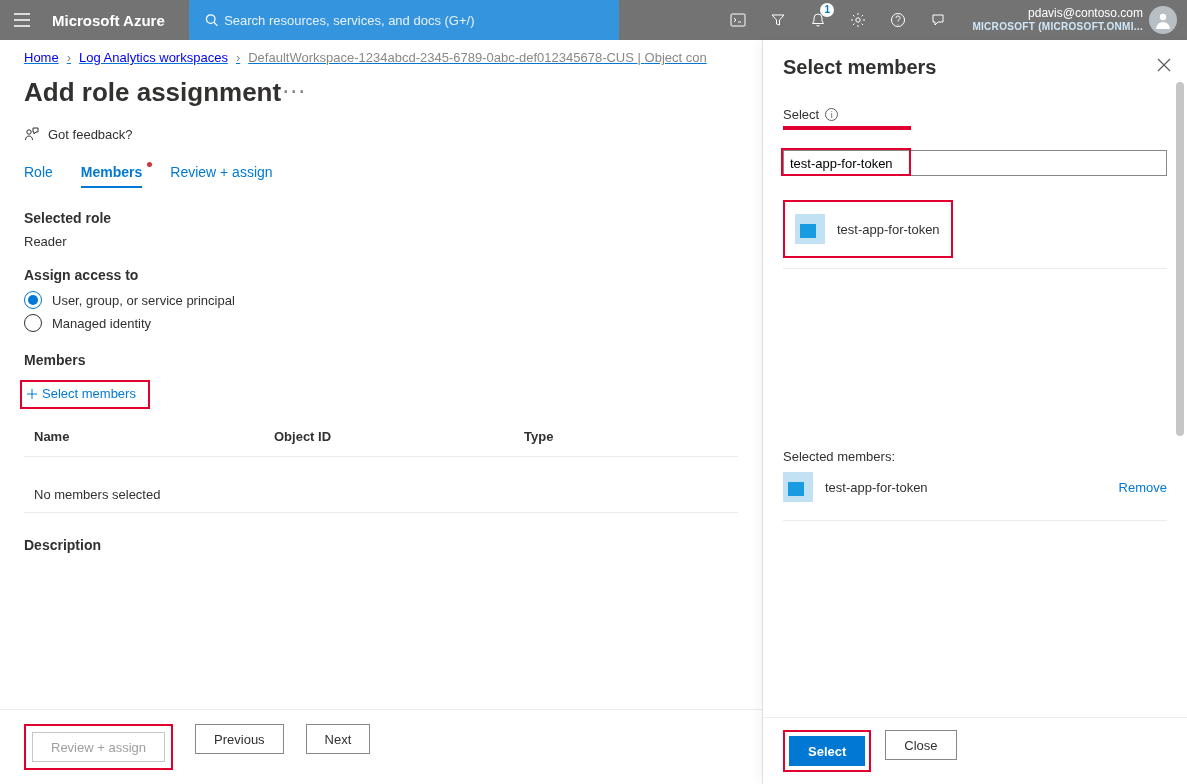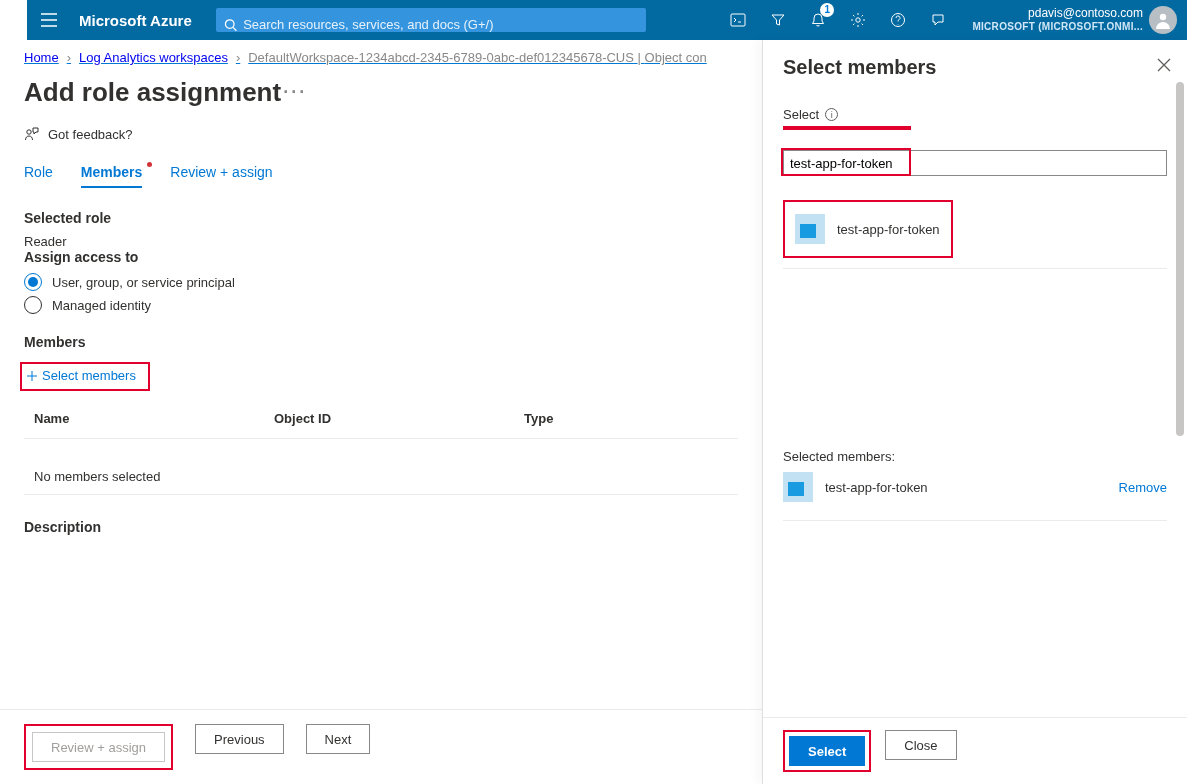--- a/index.html
+++ b/index.html
@@ -8,44 +8,43 @@
   font-size: 13px;
   color: #323130;
   width: 1187px;
   height: 784px;
   overflow: hidden;
   background: #fff;
   position: relative;
 }
 .topbar {
   height: 40px;
-  background: #0369a1;
+  background: #737373;
   color: #fff;
   display: flex;
   align-items: center;
   padding: 0 10px 0 0;
-  margin-left: 27px;
 }
 .topbar .hamburger {
   width: 44px; height: 40px;
   display: flex; align-items: center; justify-content: center;
   cursor: pointer;
 }
 .topbar .brand {
   font-size: 15px; font-weight: 600;
   padding: 0 24px 0 8px;
 }
 .searchwrap {
   flex: 0 0 430px;
-  height: 24px;
+  height: 40px;
   background: #3594de;
   border-radius: 2px;
   display: flex;
-  align-items: flex-end;
-  padding: 0 8px;
+  align-items: center;
+  padding: 0 16px;
   color: #e6f2fb;
 }
 .searchwrap input {
   background: transparent; border: 0; outline: 0;
   color: #fff; font-size: 13px; margin-left: 6px; width: 100%;
 }
 .searchwrap input::placeholder { color: #e6f2fb; }
 .topbar .spacer { flex: 1; }
 .topbar .iconbtn {
   width: 40px; height: 40px;
@@ -73,21 +72,21 @@
 .breadcrumb .sep { color:#888; }
 .breadcrumb .cur { color:#888; }
 h1.pagetitle { font-size: 26px; font-weight:600; margin: 12px 0 4px; display:flex;align-items:center;gap:2px;}
 h1.pagetitle .dots { color:#888; font-size:18px; letter-spacing:2px; cursor:pointer;}
 .feedback { display:flex;align-items:center;gap:8px; color:#323130; margin: 18px 0 22px; font-size:13px;}
 .tabs { display:flex; gap:28px; border-bottom:0; margin-bottom: 22px;}
 .tab { font-size:14px; color:#0078d4; padding-bottom:6px; cursor:pointer; position:relative;}
 .tab.sel { font-weight:600; border-bottom: 2px solid #0078d4;}
 .tab .reddot { position:absolute; top:-2px; right:-10px; width:5px;height:5px;background:#d13438;border-radius:50%;}
 .sectionlabel { font-weight:600; font-size:14px; margin-bottom: 8px;}
-.plain { font-size:13px; color:#323130; margin-bottom: 0;}
+.plain { font-size:13px; color:#323130; margin-bottom: 18px;}
 .radiogrp { margin-bottom: 20px;}
 .radio { display:flex;align-items:center;gap:10px; margin:5px 0; cursor:pointer;}
 .radio .dot {
   width:18px;height:18px;border:1px solid #323130;border-radius:50%;
   display:flex;align-items:center;justify-content:center;
 }
 .radio.sel .dot { border-color:#0078d4;}
 .radio.sel .dot::after { content:"";width:10px;height:10px;background:#0078d4;border-radius:50%;}
 .linkbtn { color:#0078d4; font-size:13px; cursor:pointer; display:inline-flex;align-items:center;gap:4px;}
 .annot-red { border: 2px solid #e1002d; }

